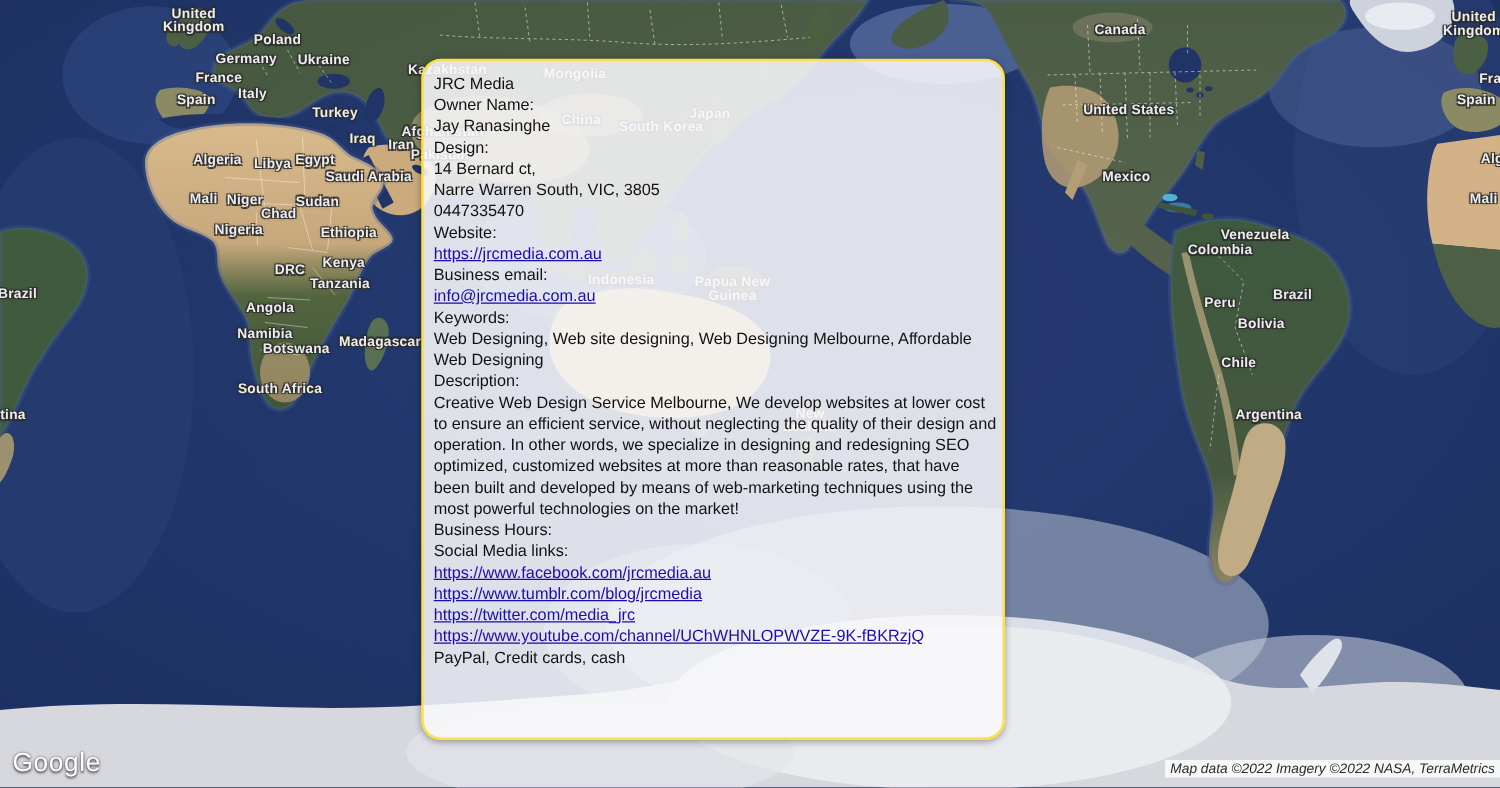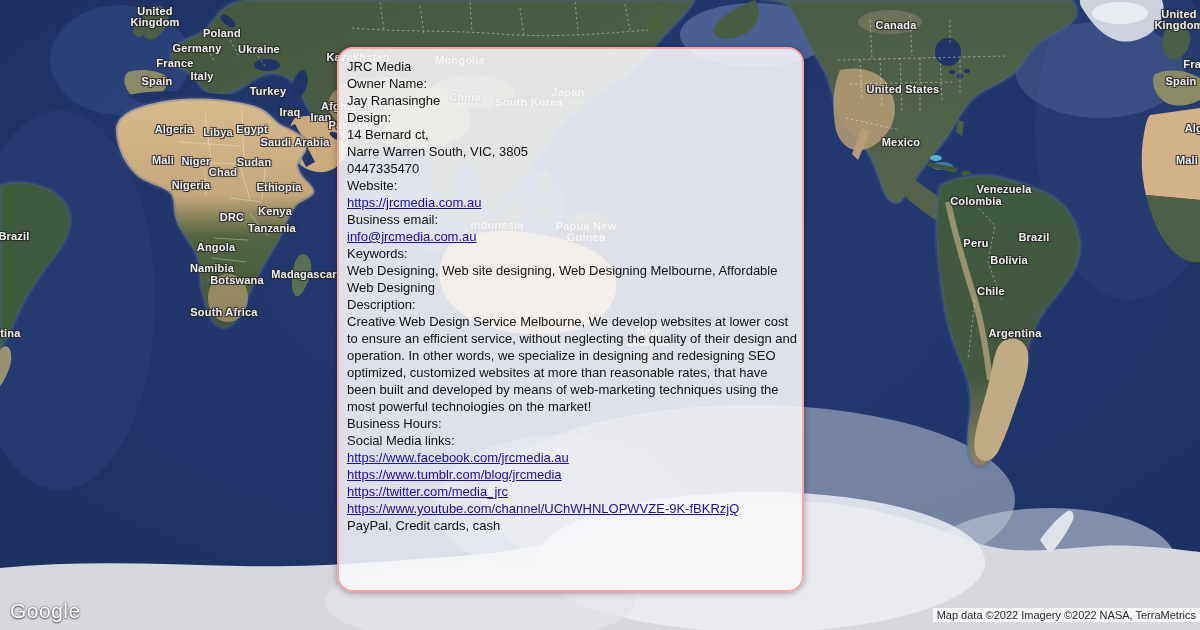--- a/index.html
+++ b/index.html
@@ -10,33 +10,33 @@
   
   #map-labels{position:absolute;inset:0;z-index:5;pointer-events:none;}
   .map-label{position:absolute;transform:translate(-50%,-50%);
     font-size:11px;font-weight:700;color:#ededed;text-align:center;
     white-space:pre-line;line-height:11px;letter-spacing:.2px;
     text-shadow:-1px -1px 0 rgba(45,45,45,.85),1px -1px 0 rgba(45,45,45,.85),
       -1px 1px 0 rgba(45,45,45,.85),1px 1px 0 rgba(45,45,45,.85),0 0 3px rgba(0,0,0,.45);}
   
   #card{position:absolute;left:337px;top:47px;width:467px;height:545px;
     box-sizing:border-box;z-index:10;background:rgba(248,248,250,0.88);
-    border:2px solid #fca5a5;border-radius:16px;padding:9px 5px 8px 8px;
+    border:2px solid #fde047;border-radius:16px;padding:9px 5px 8px 8px;
     box-shadow:0 1px 6px rgba(0,0,0,.35);overflow:hidden;}
   .card-line{font-size:13px;line-height:17px;color:#121212;}
   a.card-line{display:block;width:-moz-fit-content;width:fit-content;}
   .card-link{color:#1a0dab;text-decoration:underline;cursor:pointer;}
   
   #google-logo{position:absolute;left:10px;bottom:7px;z-index:20;
     font-size:21px;font-weight:500;color:#ffffff;letter-spacing:.5px;cursor:pointer;
     text-shadow:0 0 2px rgba(70,70,70,.9),0 1px 2px rgba(60,60,60,.8);}
   
   #attribution{position:absolute;right:0;bottom:8px;z-index:20;
     background:rgba(255,255,255,0.78);color:#2b2b2b;font-size:11px;
-    padding:1px 4px;white-space:nowrap;}
+    padding:1px 4px;white-space:nowrap;font-style:italic;}
 </style>
 </head>
 <body>
 
 <div id="stage">
 
   <div id="map">
     <svg width="1200" height="630" viewBox="0 0 1200 630" xmlns="http://www.w3.org/2000/svg">
       <defs>
         <radialGradient id="gOcean" cx="50%" cy="40%" r="80%">

